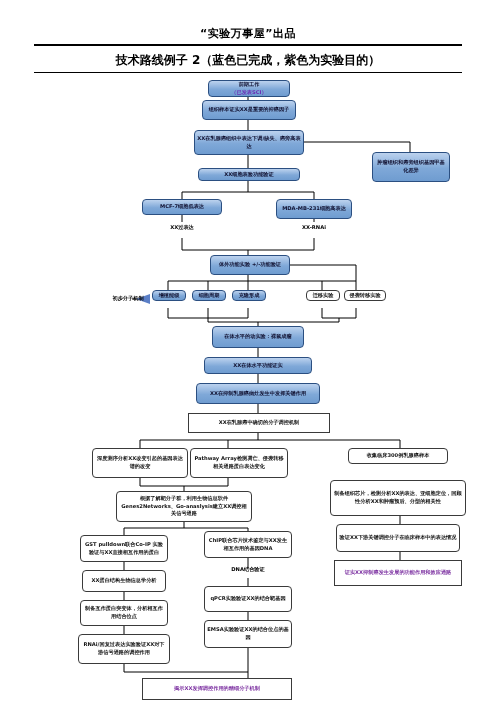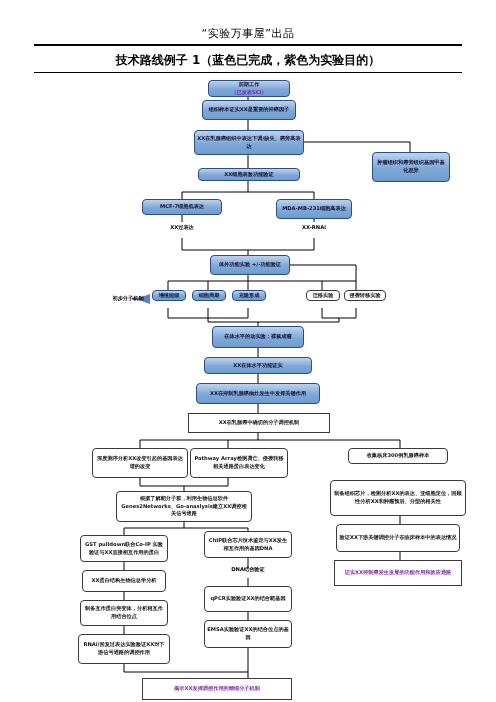--- a/index.html
+++ b/index.html
@@ -6,21 +6,21 @@
   body{
     width:496px;height:702px;background:#ffffff;
     font-family:"DejaVu Sans","Liberation Sans",sans-serif;
     position:relative;overflow:hidden;
   }
   #canvas{position:absolute;left:0;top:0;width:496px;height:702px;}
   svg.lines{position:absolute;left:0;top:0;width:496px;height:702px;pointer-events:none;}
 
   .hdr1{
     position:absolute;left:0;top:26px;width:496px;text-align:center;
-    font-size:11px;font-weight:normal;color:#000;letter-spacing:.5px;
+    font-size:11px;font-weight:bold;color:#000;letter-spacing:.5px;
   }
   .rule{position:absolute;left:34px;top:44px;width:428px;height:2px;background:#000;}
   .hdr2{
     position:absolute;left:0;top:52px;width:496px;text-align:center;
     font-size:12px;font-weight:bold;color:#000;
   }
   .rule2{position:absolute;left:34px;top:72px;width:428px;height:1px;background:#000;}
 
   .node{
     position:absolute;box-sizing:border-box;
@@ -49,21 +49,21 @@
     text-align:center;
   }
 </style>
 </head>
 <body>
 
 <div id="canvas">
 
   <div class="hdr1">“实验万事屋”出品</div>
   <div class="rule"></div>
-  <div class="hdr2">技术路线例子 1（蓝色已完成，紫色为实验目的）</div>
+  <div class="hdr2">技术路线例子 2（蓝色已完成，紫色为实验目的）</div>
   <div class="rule2"></div>
 
   <svg class="lines">
     <g stroke="#000" stroke-width="1" fill="none">
 
       <line x1="248" y1="96" x2="248" y2="100"></line>
 
       <line x1="248" y1="119" x2="248" y2="130"></line>
 
       <line x1="290" y1="142" x2="410" y2="142"></line>

